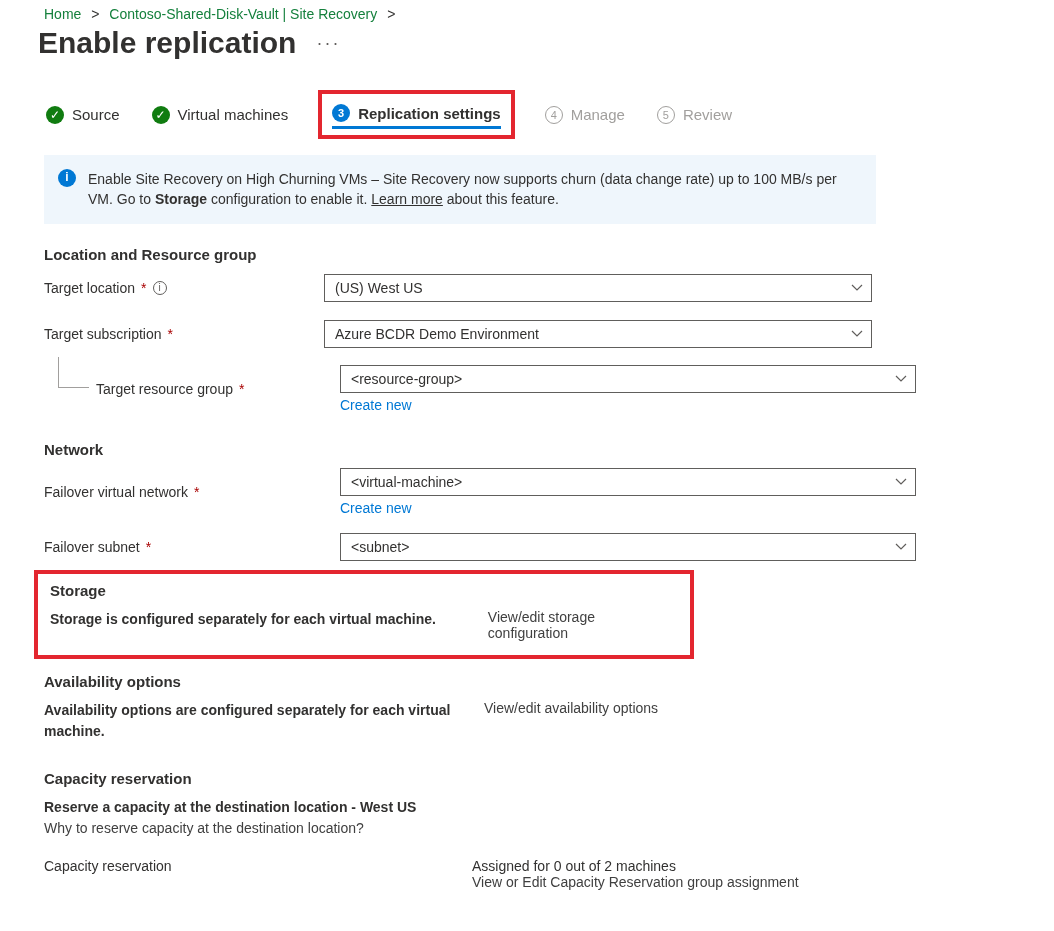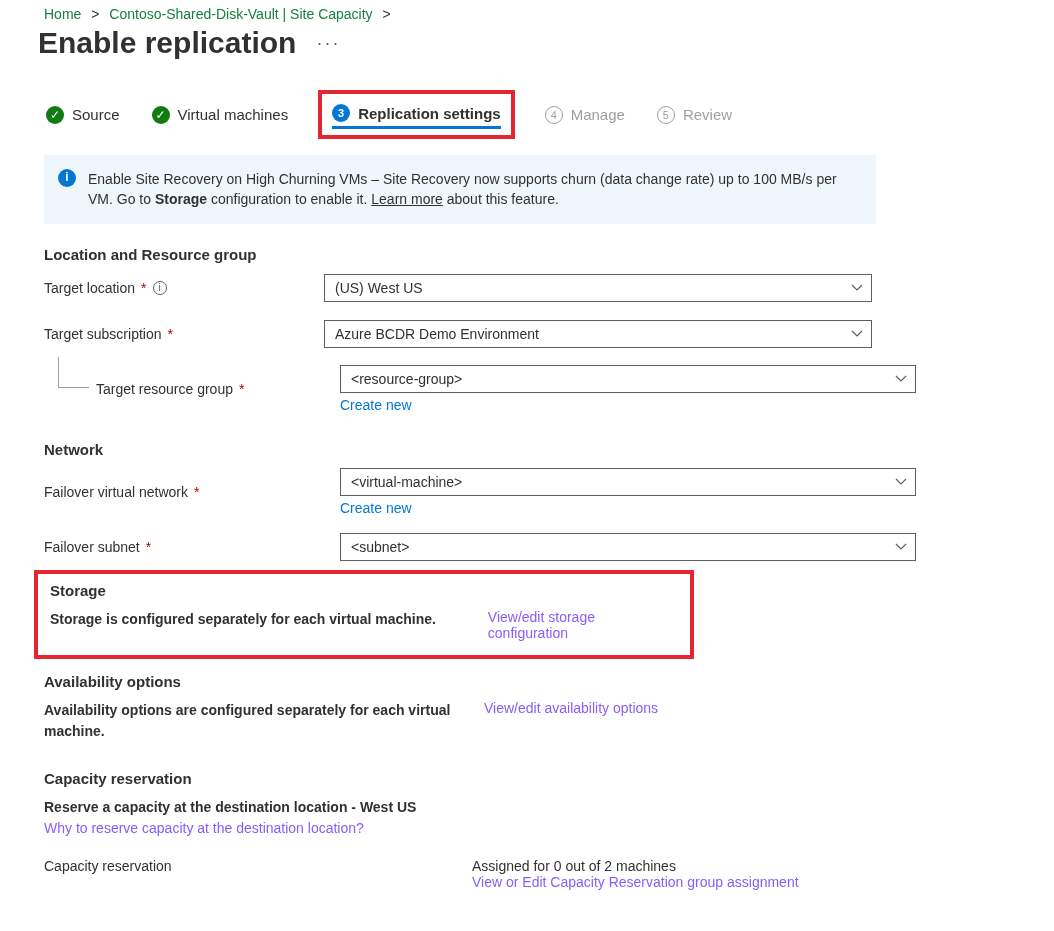--- a/index.html
+++ b/index.html
@@ -173,39 +173,39 @@
     color: #323130;
     line-height: 1.5;
     font-weight: bold;
   }
   .inline-row {
     display: flex;
     align-items: flex-start;
     gap: 30px;
   }
   .inline-row .left { width: 410px; }
-  .link { color: #8b5cf6; cursor: pointer; }
+  .link { color: #404040; cursor: pointer; }
   .cap-row {
     display: flex;
     align-items: flex-start;
     margin: 0 0 0 44px;
     padding-top: 6px;
   }
   .cap-row .label-col { width: 428px; }
   .cap-right { font-size: 14px; }
 </style>
 </head>
 <body>
 
 <div class="page">
 
   <div class="breadcrumb">
     <a>Home</a>
     <span class="sep">&gt;</span>
-    <a>Contoso-Shared-Disk-Vault | Site Capacity</a>
+    <a>Contoso-Shared-Disk-Vault | Site Recovery</a>
     <span class="sep">&gt;</span>
   </div>
 
   <div class="title-row">
     <div class="title">Enable replication</div>
     <div class="title-ellipsis">···</div>
   </div>
 
   <div class="tabs">
     <div class="tab">

